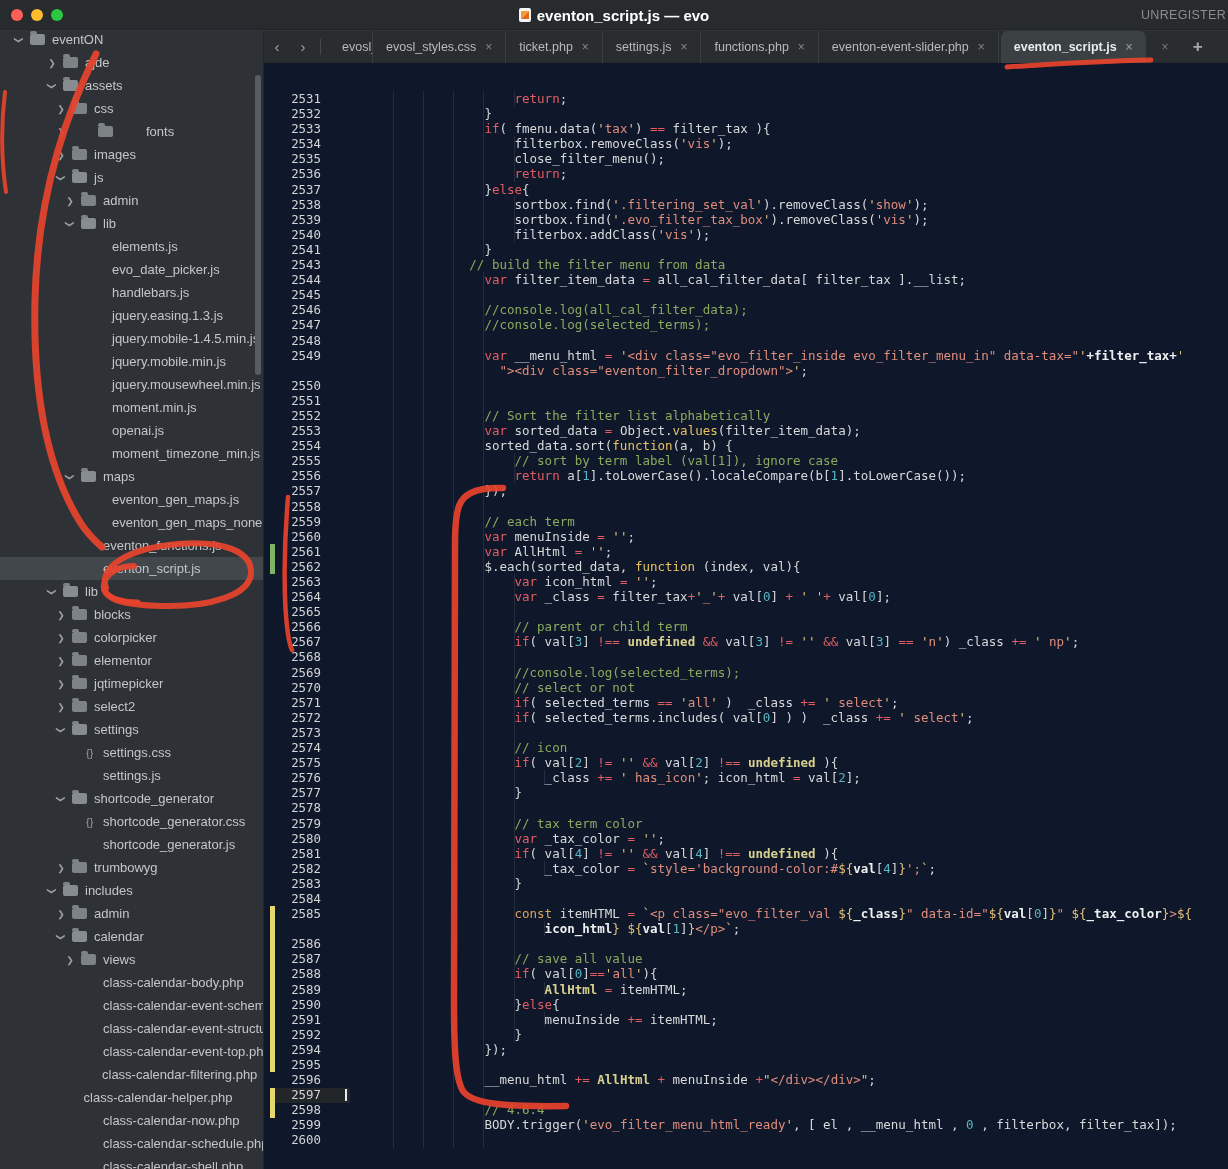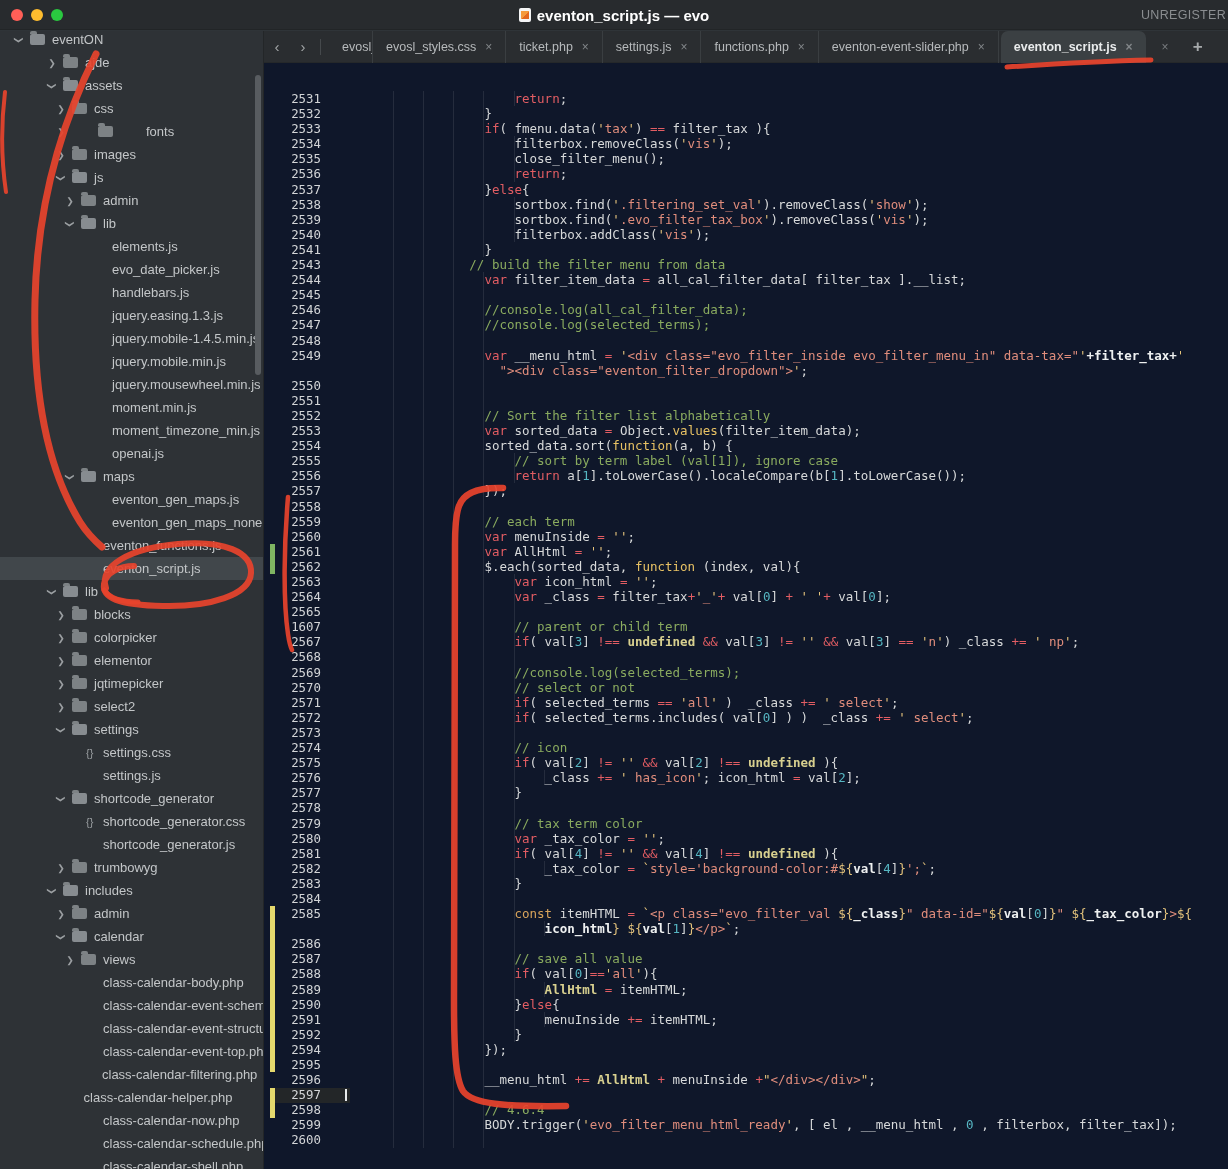--- a/index.html
+++ b/index.html
@@ -175,24 +175,24 @@
           <div class="ti" style="padding-left: 112px;">
             <span>jquery.mobile.min.js</span>
           </div>
           <div class="ti" style="padding-left: 112px;">
             <span>jquery.mousewheel.min.js</span>
           </div>
           <div class="ti" style="padding-left: 112px;">
             <span>moment.min.js</span>
           </div>
           <div class="ti" style="padding-left: 112px;">
+            <span>openai.js</span>
+          </div>
+          <div class="ti" style="padding-left: 112px;">
             <span>moment_timezone_min.js</span>
-          </div>
-          <div class="ti" style="padding-left: 112px;">
-            <span>openai.js</span>
           </div>
           <div class="ti" style="padding-left: 64px;">
             <span class="chev open" style="font-size: 9px;">❯</span>
             <span class="fold open"></span>
             <span>maps</span>
           </div>
           <div class="ti" style="padding-left: 112px;">
             <span>eventon_gen_maps.js</span>
           </div>
           <div class="ti" style="padding-left: 112px;">
@@ -383,21 +383,21 @@
             <div class="row"><span class="ln">2556</span><span class="code"><span class="ind" style="width: 20ch;"></span><span class="tok-k">return</span><span class="tok-p"> a[</span><span class="tok-n">1</span><span class="tok-p">].toLowerCase().localeCompare(b[</span><span class="tok-n">1</span><span class="tok-p">].toLowerCase());</span></span></div>
             <div class="row"><span class="ln">2557</span><span class="code"><span class="ind" style="width: 16ch;"></span><span class="tok-p">});</span></span></div>
             <div class="row"><span class="ln">2558</span><span class="code"><span class="ind" style="width: 16ch;"></span></span></div>
             <div class="row"><span class="ln">2559</span><span class="code"><span class="ind" style="width: 16ch;"></span><span class="tok-c">// each term</span></span></div>
             <div class="row"><span class="ln">2560</span><span class="code"><span class="ind" style="width: 16ch;"></span><span class="tok-k">var</span><span class="tok-p"> menuInside </span><span class="tok-k">=</span><span class="tok-p"> </span><span class="tok-q">''</span><span class="tok-p">;</span></span></div>
             <div class="row"><span class="ln">2561</span><span class="code"><span class="ind" style="width: 16ch;"></span><span class="tok-k">var</span><span class="tok-p"> AllHtml </span><span class="tok-k">=</span><span class="tok-p"> </span><span class="tok-q">''</span><span class="tok-p">;</span></span></div>
             <div class="row"><span class="ln">2562</span><span class="code"><span class="ind" style="width: 16ch;"></span><span class="tok-p">$.each(sorted_data, </span><span class="tok-f">function</span><span class="tok-p"> (index, val){</span></span></div>
             <div class="row"><span class="ln">2563</span><span class="code"><span class="ind" style="width: 20ch;"></span><span class="tok-k">var</span><span class="tok-p"> icon_html </span><span class="tok-k">=</span><span class="tok-p"> </span><span class="tok-q">''</span><span class="tok-p">;</span></span></div>
             <div class="row"><span class="ln">2564</span><span class="code"><span class="ind" style="width: 20ch;"></span><span class="tok-k">var</span><span class="tok-p"> _class </span><span class="tok-k">=</span><span class="tok-p"> filter_tax</span><span class="tok-k">+</span><span class="tok-q">'</span><span class="tok-s">_</span><span class="tok-q">'</span><span class="tok-k">+</span><span class="tok-p"> val[</span><span class="tok-n">0</span><span class="tok-p">] </span><span class="tok-k">+</span><span class="tok-p"> </span><span class="tok-q">'</span><span class="tok-s"> </span><span class="tok-q">'</span><span class="tok-k">+</span><span class="tok-p"> val[</span><span class="tok-n">0</span><span class="tok-p">];</span></span></div>
             <div class="row"><span class="ln">2565</span><span class="code"><span class="ind" style="width: 20ch;"></span></span></div>
-            <div class="row"><span class="ln">1607</span><span class="code"><span class="ind" style="width: 20ch;"></span><span class="tok-c">// parent or child term</span></span></div>
+            <div class="row"><span class="ln">2566</span><span class="code"><span class="ind" style="width: 20ch;"></span><span class="tok-c">// parent or child term</span></span></div>
             <div class="row"><span class="ln">2567</span><span class="code"><span class="ind" style="width: 20ch;"></span><span class="tok-k">if</span><span class="tok-p">( val[</span><span class="tok-n">3</span><span class="tok-p">] </span><span class="tok-k">!==</span><span class="tok-p"> </span><span class="tok-u">undefined</span><span class="tok-p"> </span><span class="tok-k">&amp;&amp;</span><span class="tok-p"> val[</span><span class="tok-n">3</span><span class="tok-p">] </span><span class="tok-k">!=</span><span class="tok-p"> </span><span class="tok-q">''</span><span class="tok-p"> </span><span class="tok-k">&amp;&amp;</span><span class="tok-p"> val[</span><span class="tok-n">3</span><span class="tok-p">] </span><span class="tok-k">==</span><span class="tok-p"> </span><span class="tok-q">'</span><span class="tok-s">n</span><span class="tok-q">'</span><span class="tok-p">) _class </span><span class="tok-k">+=</span><span class="tok-p"> </span><span class="tok-q">'</span><span class="tok-s"> np</span><span class="tok-q">'</span><span class="tok-p">;</span></span></div>
             <div class="row"><span class="ln">2568</span><span class="code"><span class="ind" style="width: 20ch;"></span></span></div>
             <div class="row"><span class="ln">2569</span><span class="code"><span class="ind" style="width: 20ch;"></span><span class="tok-c">//console.log(selected_terms);</span></span></div>
             <div class="row"><span class="ln">2570</span><span class="code"><span class="ind" style="width: 20ch;"></span><span class="tok-c">// select or not</span></span></div>
             <div class="row"><span class="ln">2571</span><span class="code"><span class="ind" style="width: 20ch;"></span><span class="tok-k">if</span><span class="tok-p">( selected_terms </span><span class="tok-k">==</span><span class="tok-p"> </span><span class="tok-q">'</span><span class="tok-s">all</span><span class="tok-q">'</span><span class="tok-p"> )  _class </span><span class="tok-k">+=</span><span class="tok-p"> </span><span class="tok-q">'</span><span class="tok-s"> select</span><span class="tok-q">'</span><span class="tok-p">;</span></span></div>
             <div class="row"><span class="ln">2572</span><span class="code"><span class="ind" style="width: 20ch;"></span><span class="tok-k">if</span><span class="tok-p">( selected_terms.includes( val[</span><span class="tok-n">0</span><span class="tok-p">] ) )  _class </span><span class="tok-k">+=</span><span class="tok-p"> </span><span class="tok-q">'</span><span class="tok-s"> select</span><span class="tok-q">'</span><span class="tok-p">;</span></span></div>
             <div class="row"><span class="ln">2573</span><span class="code"><span class="ind" style="width: 20ch;"></span></span></div>
             <div class="row"><span class="ln">2574</span><span class="code"><span class="ind" style="width: 20ch;"></span><span class="tok-c">// icon</span></span></div>
             <div class="row"><span class="ln">2575</span><span class="code"><span class="ind" style="width: 20ch;"></span><span class="tok-k">if</span><span class="tok-p">( val[</span><span class="tok-n">2</span><span class="tok-p">] </span><span class="tok-k">!=</span><span class="tok-p"> </span><span class="tok-q">''</span><span class="tok-p"> </span><span class="tok-k">&amp;&amp;</span><span class="tok-p"> val[</span><span class="tok-n">2</span><span class="tok-p">] </span><span class="tok-k">!==</span><span class="tok-p"> </span><span class="tok-u">undefined</span><span class="tok-p"> ){</span></span></div>
             <div class="row"><span class="ln">2576</span><span class="code"><span class="ind" style="width: 24ch;"></span><span class="tok-p">_class </span><span class="tok-k">+=</span><span class="tok-p"> </span><span class="tok-q">'</span><span class="tok-s"> has_icon</span><span class="tok-q">'</span><span class="tok-p">; icon_html </span><span class="tok-k">=</span><span class="tok-p"> val[</span><span class="tok-n">2</span><span class="tok-p">];</span></span></div>

